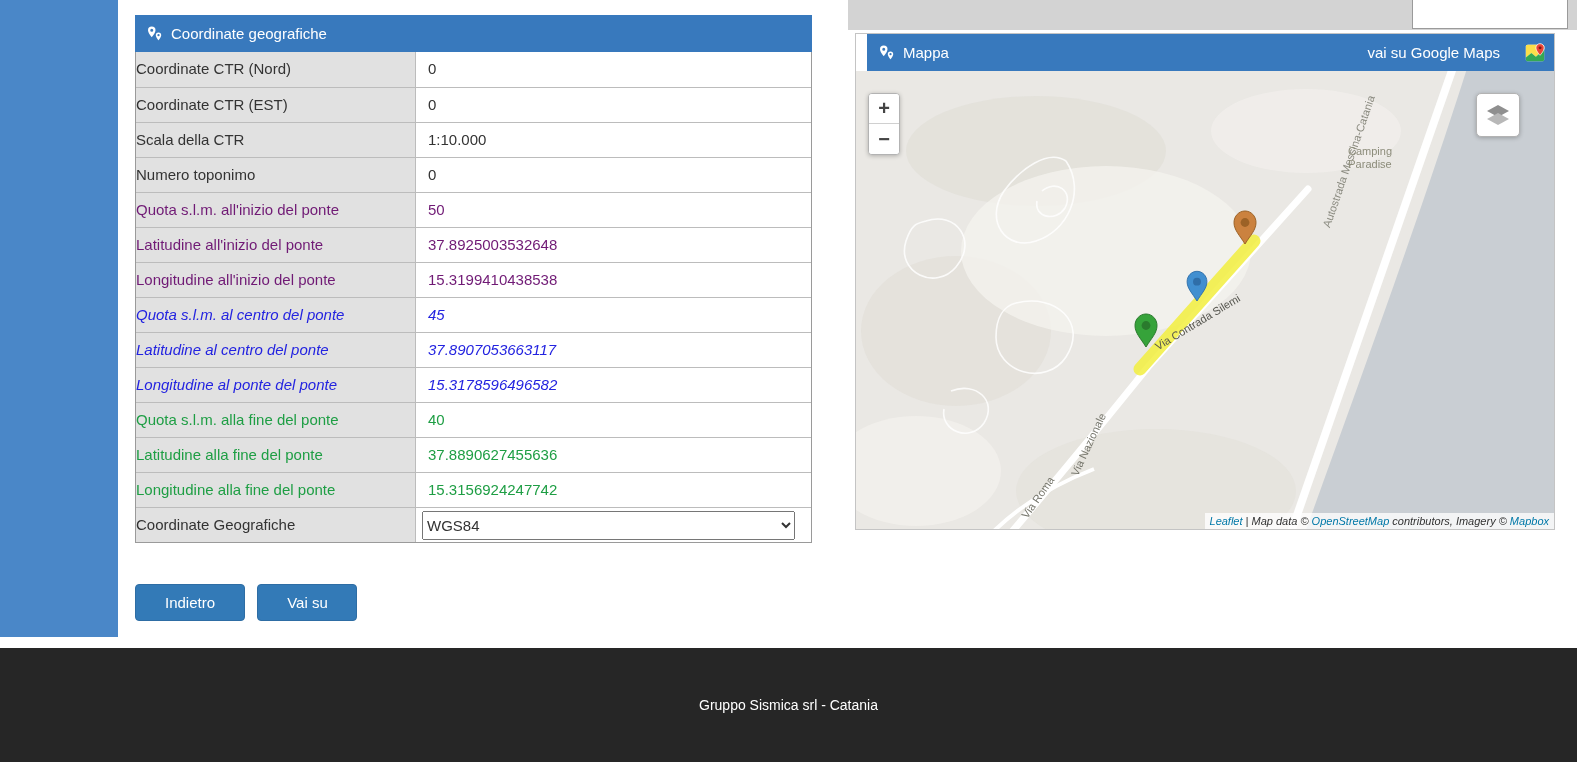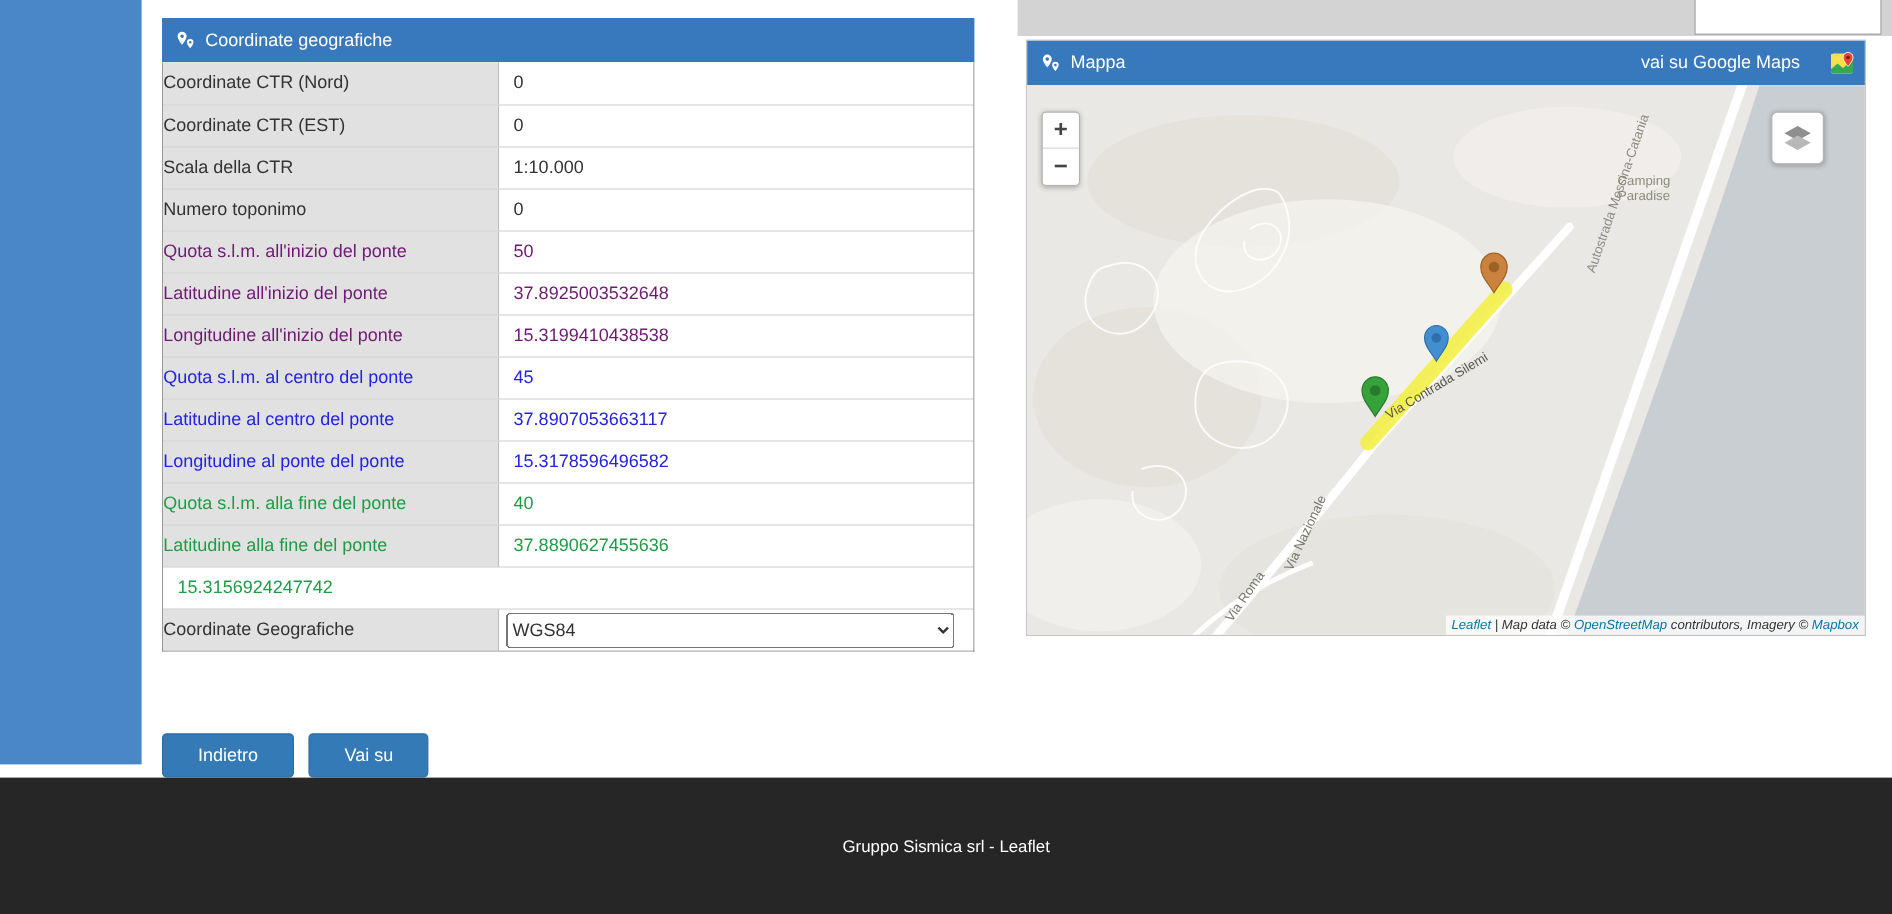--- a/index.html
+++ b/index.html
@@ -18,35 +18,35 @@
                   background:#3879bd; color:#fff; font-size:15px; }
   .hicon { display:inline-flex; align-items:center; }
   .trows { border:1px solid #9a9a9a; border-top:none; background:#fff; }
   .trow { display:flex; height:35px; border-top:1px solid #bcbcbc; }
   .trow:first-child { border-top:none; }
   .tlabel { width:280px; background:#e1e1e1; border-right:1px solid #bcbcbc;
             line-height:34px; font-size:15px; color:#333;
             white-space:nowrap; overflow:hidden; }
   .tvalue { flex:1; line-height:34px; padding-left:12px; font-size:15px; color:#333; background:#fff; }
   .c-orange .tlabel, .c-orange .tvalue { color:#701a75; }
-  .c-blue .tlabel,   .c-blue .tvalue   { color:#2323e0; }
+  .c-blue .tlabel,   .c-blue .tvalue   { color:#2323e0;font-style:italic; }
   .c-green .tlabel,  .c-green .tvalue  { color:#1e9e44; }
   .tvalue select { width:calc(100% - 10px); height:29px; margin:3px 2px 0 -6px; font-size:15px;
                    font-family:"Liberation Sans", sans-serif; color:#333; }
 
   
-  .actions { position:absolute; left:135px; top:611px; }
+  .actions { position:absolute; left:135px; top:584px; }
   .btn { display:inline-block; background:#337ab7; color:#fff; border:1px solid #2e6da4;
          border-radius:4px; font-size:15px; font-family:"Liberation Sans", sans-serif;
          padding:9px 0; width:110px; margin-right:8px; cursor:pointer; text-align:center; }
   .btn.small { width:100px; }
 
   
   .map-panel { position:absolute; left:855px; top:33px; width:700px; background:#fff; border:1px solid #c4c4c4; }
-  .map-header { position:relative; }
+  .map-header { position:relative;margin-left:11px; }
   .gmaps-link { position:absolute; right:8px; top:0; height:37px; display:flex; align-items:center; gap:24px;
                 color:#fff; font-size:15px; text-decoration:none; cursor:pointer; }
   .map-body { position:relative; width:698px; height:458px; overflow:hidden; background:#eae8e4; }
   .map-svg { position:absolute; left:0; top:0; }
 
   .map-label { position:absolute; font-size:11px; color:#6e6e64; white-space:nowrap; pointer-events:none; }
   .lbl-autostrada { left:470px; top:150px; transform:rotate(-71deg); transform-origin:0 50%; color:#8b8b80; }
   .lbl-camping { left:482px; top:74px; width:64px; white-space:normal; text-align:center; line-height:13px; color:#8c8c7a; }
   .lbl-contrada { left:300px; top:270px; transform:rotate(-31deg); transform-origin:0 50%; color:#55554e; }
   .lbl-nazionale { left:218px; top:398px; transform:rotate(-65deg); transform-origin:0 50%; color:#77776d; }
@@ -135,20 +135,21 @@
         </div>
         <div class="trow c-green">
           <div class="tlabel">Quota s.l.m. alla fine del ponte</div>
           <div class="tvalue">40</div>
         </div>
         <div class="trow c-green">
           <div class="tlabel">Latitudine alla fine del ponte</div>
           <div class="tvalue">37.8890627455636</div>
         </div>
         <div class="trow c-green">
+          <div class="tlabel">Longitudine alla fine del ponte</div>
           <div class="tvalue">15.3156924247742</div>
         </div>
         <div class="trow c-default">
           <div class="tlabel">Coordinate Geografiche</div>
           <div class="tvalue"><select><option>WGS84</option></select></div>
         </div>
       </div>
   </section>
 
   <div class="actions">
@@ -239,16 +240,16 @@
         </span>
       </div>
 
       <div class="attribution">
         <a>Leaflet</a><span> | Map data © </span><a>OpenStreetMap</a><span> contributors, Imagery © </span><a>Mapbox</a>
       </div>
     </div>
   </section>
 
   <footer class="footer">
-    <span>Gruppo Sismica srl - Leaflet</span>
+    <span>Gruppo Sismica srl - Catania</span>
   </footer>
 
 </div>
 
 </body></html>

